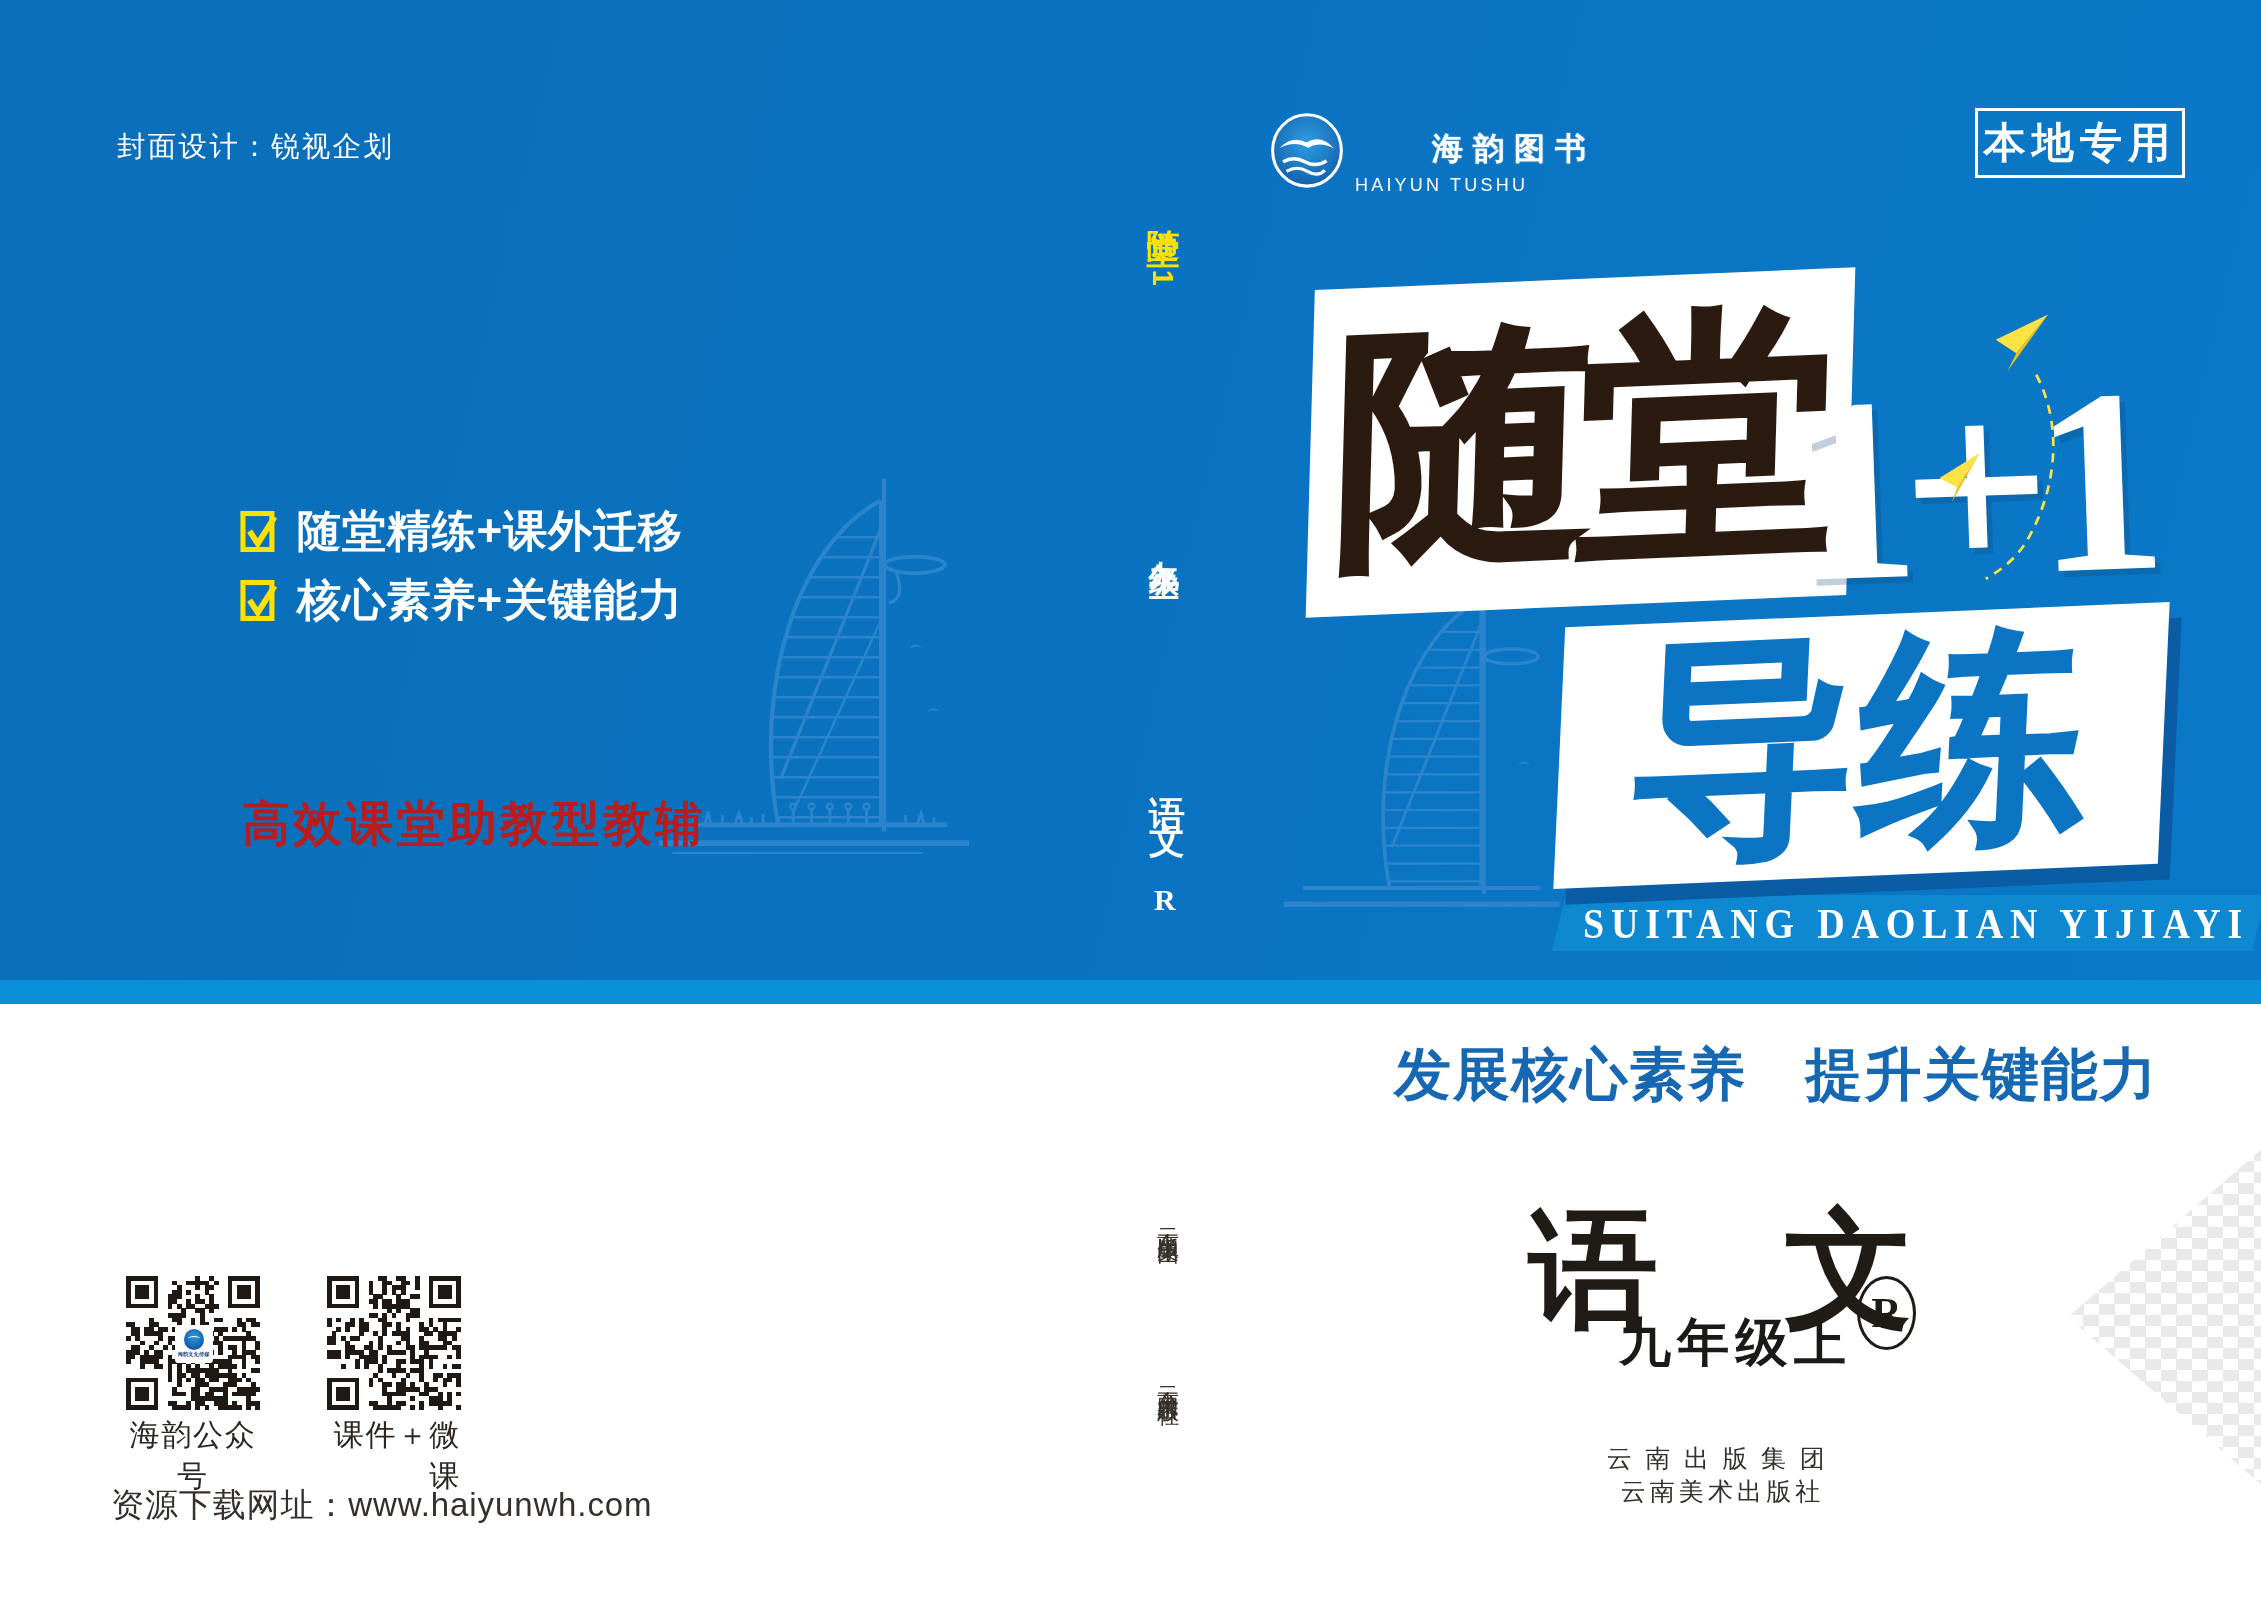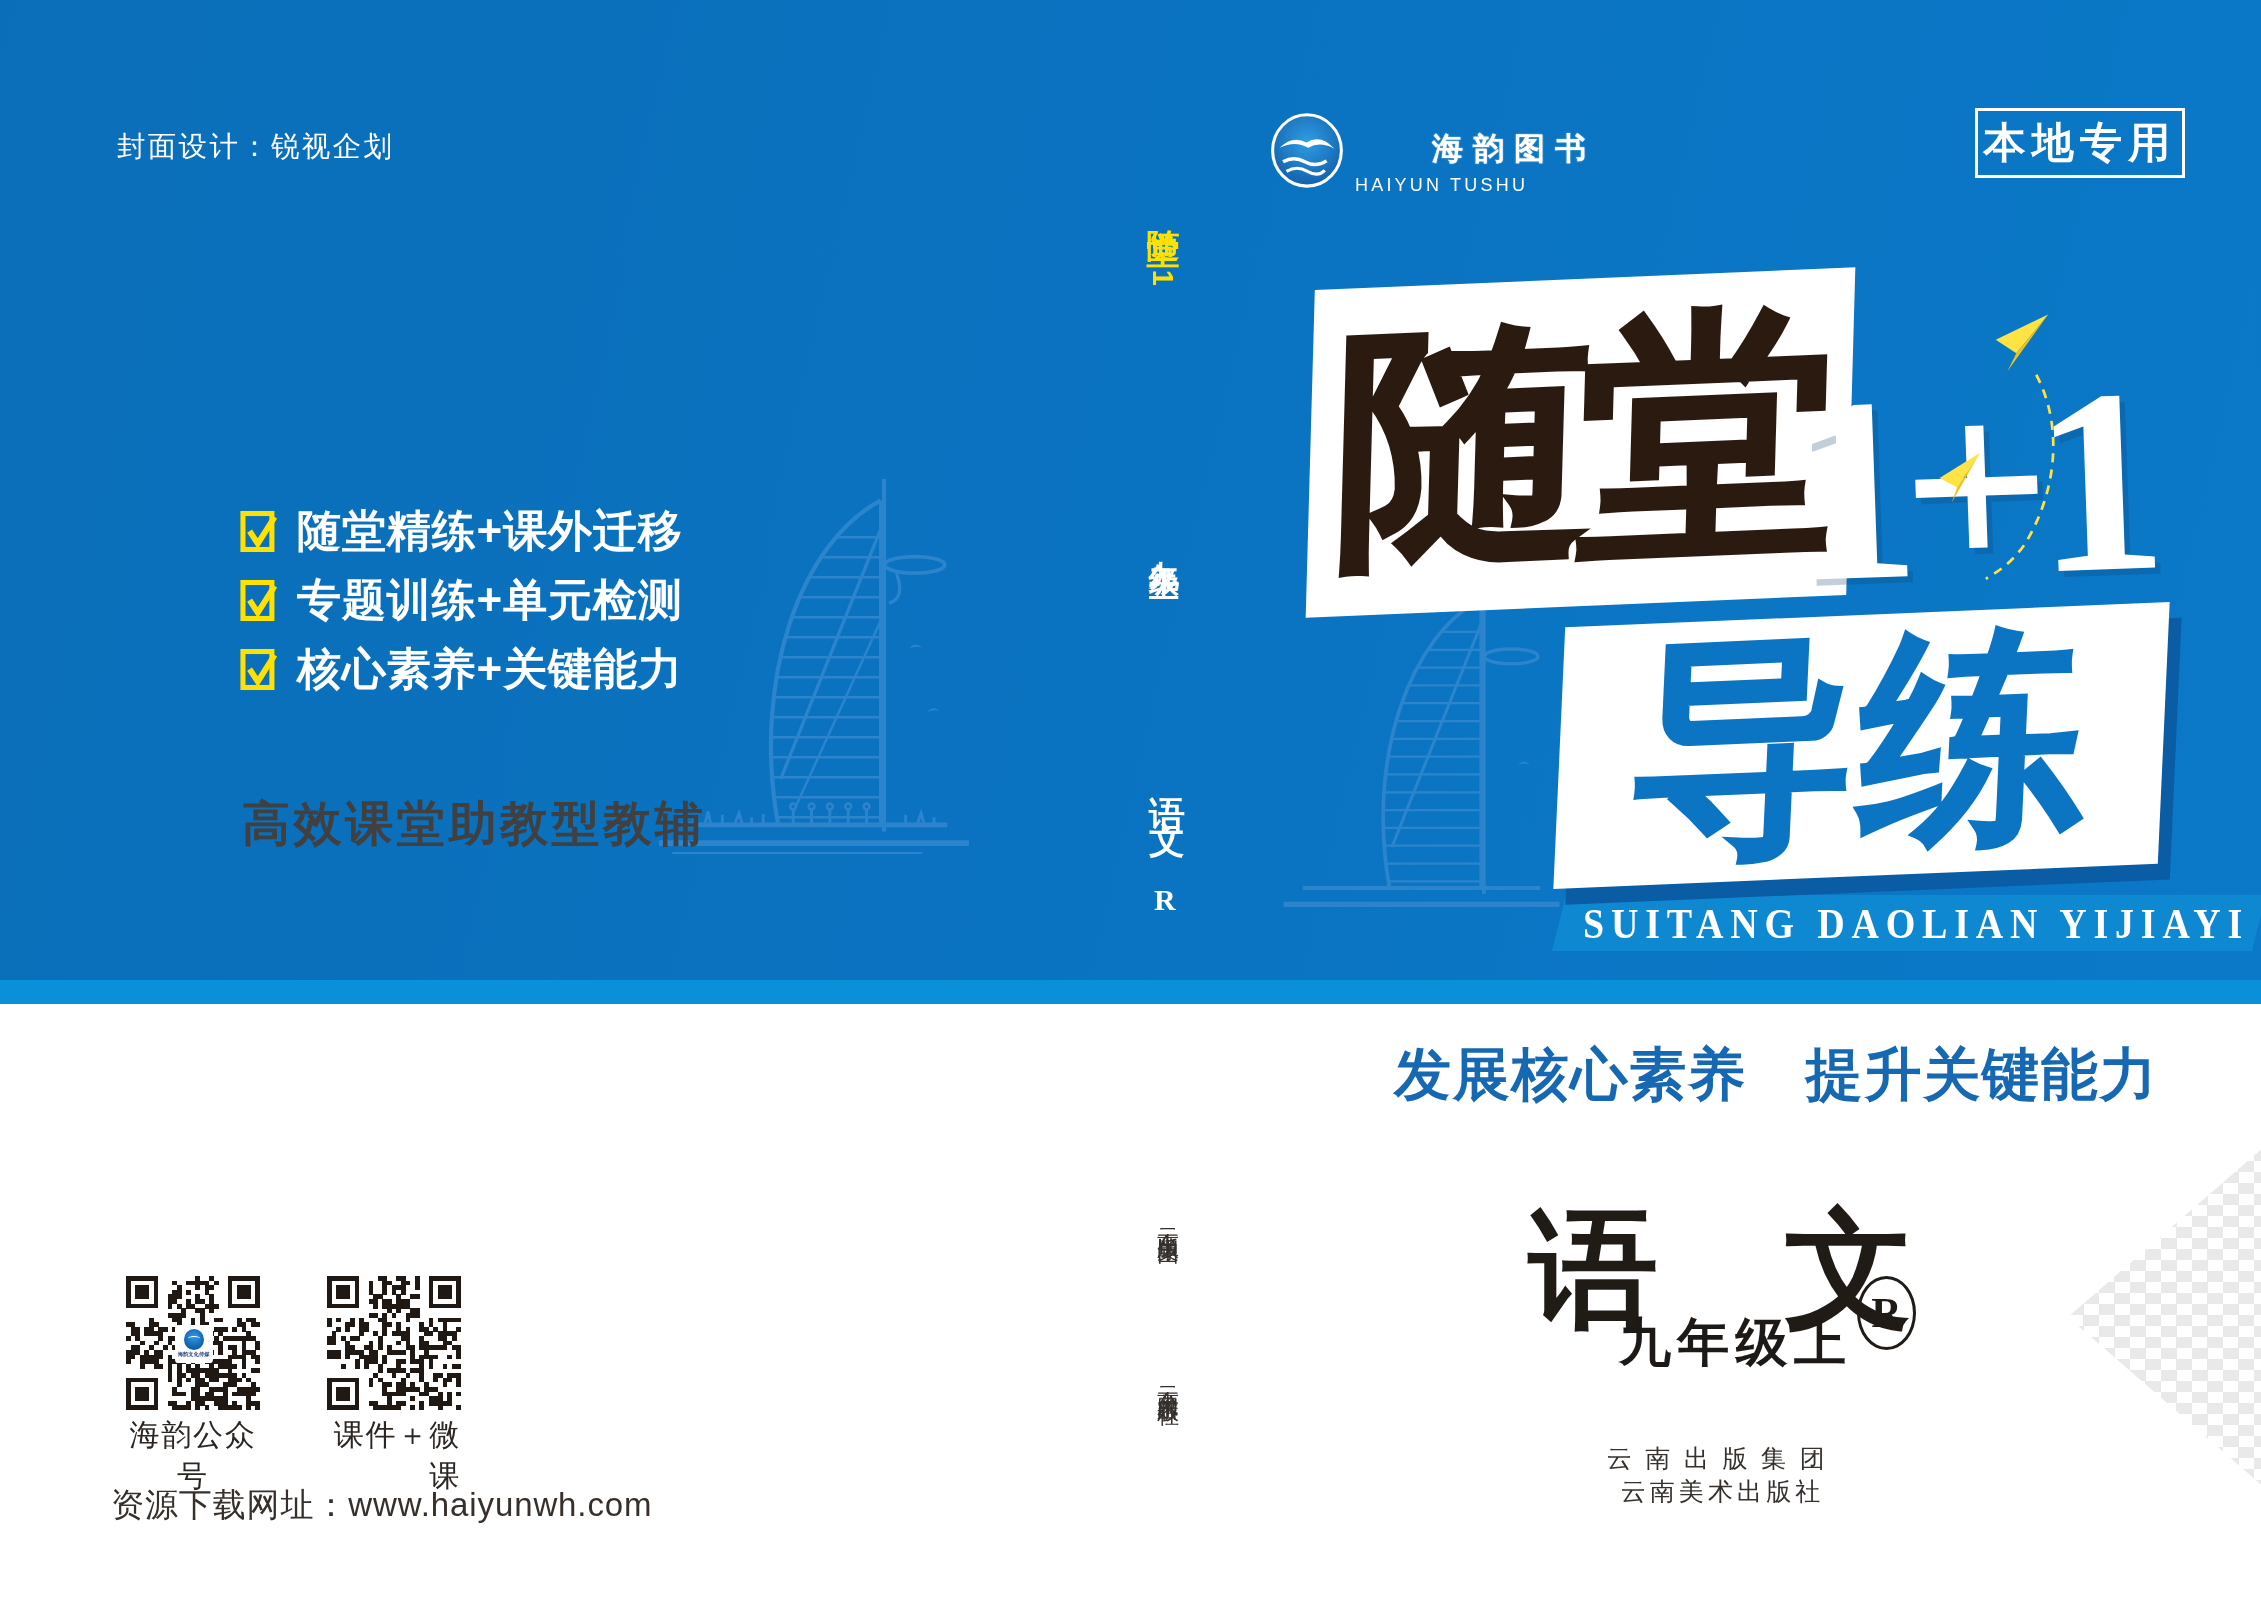--- a/index.html
+++ b/index.html
@@ -17,21 +17,21 @@
   .building svg{display:block;width:100%;height:100%;}
   .building-back{left:651px;top:479px;width:326px;height:375px;}
   .building-front{left:1277px;top:580px;width:289px;height:334px;}
 
   
   .design-credit{left:117px;top:128px;font-size:28.5px;color:#fff;letter-spacing:2.3px;}
   .checklist{left:239px;top:497px;}
   .chk-row{display:flex;align-items:center;height:69px;}
   .chk-box{width:40px;height:43px;margin-right:18px;flex:0 0 auto;}
   .chk-label{font-size:44px;font-weight:700;color:#fff;letter-spacing:0.9px;white-space:nowrap;}
-  .chk-slogan{left:242px;top:792px;font-size:48px;font-weight:700;color:#404040;
+  .chk-slogan{left:242px;top:792px;font-size:48px;font-weight:700;color:#b91c1c;
     font-family:Liberation Serif, serif;letter-spacing:3.6px;white-space:nowrap;}
   .qr{width:134px;height:134px;background:#fff;}
   .qr1{left:126px;top:1276px;}
   .qr2{left:327px;top:1276px;}
   .qr-logo{left:175px;top:1325px;width:38px;height:38px;background:#fff;border-radius:3.6px;
     display:flex;flex-direction:column;align-items:center;justify-content:center;gap:0.9px;}
   .qr-logo .oval{width:20px;height:21px;border-radius:50%;
     background:radial-gradient(circle at 50% 38%,#2e9be0 0%,#0d5aa8 75%);position:relative;}
   .qr-logo .oval:after{content:"";position:absolute;left:3.6px;top:7.2px;width:12.7px;height:4.5px;
     border-top:1.8px solid #fff;border-radius:50%;}
@@ -196,27 +196,20 @@
 
   <div class="abs design-credit">封面设计：锐视企划</div>
 
   <div class="abs checklist">
     <div class="chk-row">
       <svg class="chk-box" viewBox="0 0 100 110">
           <rect x="9" y="9" width="74" height="92" fill="none" stroke="#ffe100" stroke-width="13"></rect>
           <path d="M26,54 L47,86 L90,18" fill="none" stroke="#ffe100" stroke-width="15"></path>
         </svg>
       <span class="chk-label">随堂精练+课外迁移</span>
-    </div>
-    <div class="chk-row">
-      <svg class="chk-box" viewBox="0 0 100 110">
-          <rect x="9" y="9" width="74" height="92" fill="none" stroke="#ffe100" stroke-width="13"></rect>
-          <path d="M26,54 L47,86 L90,18" fill="none" stroke="#ffe100" stroke-width="15"></path>
-        </svg>
-      <span class="chk-label">专题训练+单元检测</span>
     </div>
     <div class="chk-row">
       <svg class="chk-box" viewBox="0 0 100 110">
           <rect x="9" y="9" width="74" height="92" fill="none" stroke="#ffe100" stroke-width="13"></rect>
           <path d="M26,54 L47,86 L90,18" fill="none" stroke="#ffe100" stroke-width="15"></path>
         </svg>
       <span class="chk-label">核心素养+关键能力</span>
     </div>
   </div>
   <div class="abs chk-slogan">高效课堂助教型教辅</div>

